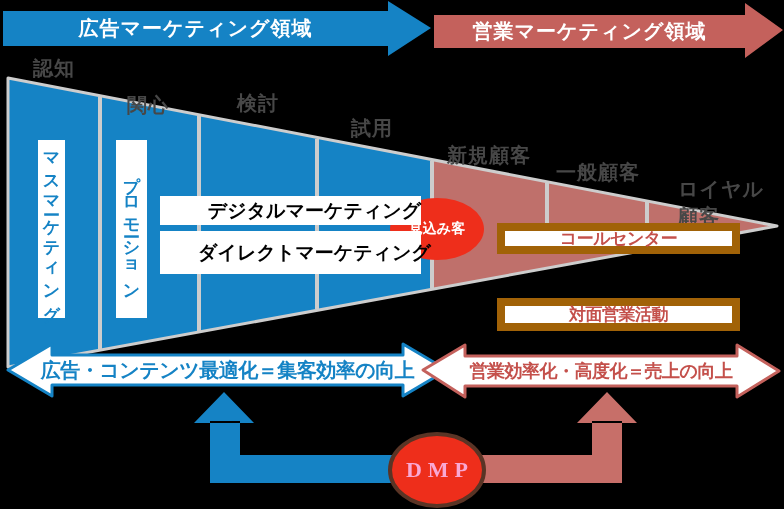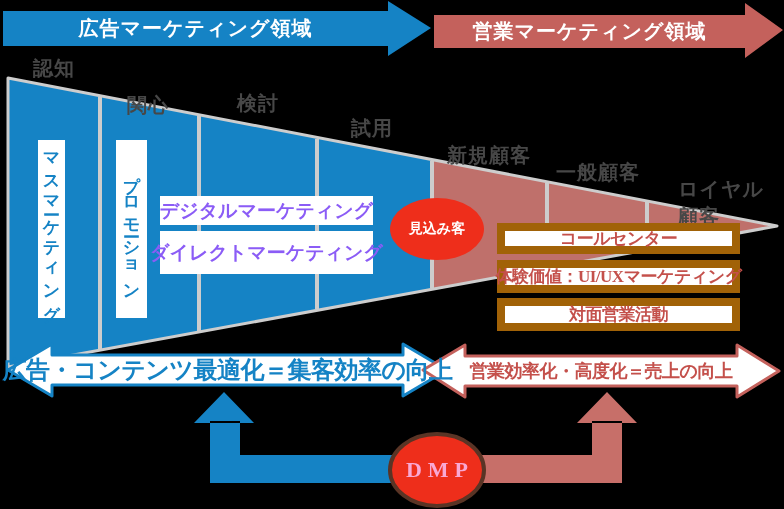--- a/index.html
+++ b/index.html
@@ -11,29 +11,29 @@
   svg.layer{position:absolute;left:0;top:0;}
   .txt{display:flex;align-items:center;justify-content:center;white-space:nowrap;}
   .banner-text{color:#fff;font-weight:bold;font-size:20px;letter-spacing:1px;}
   .stage-label{color:#474747;font-weight:600;font-size:20px;letter-spacing:1px;}
   .vbox{
     background:#fff;color:#1583c5;font-weight:bold;font-size:17px;
     writing-mode:vertical-rl;text-orientation:upright;
     display:flex;align-items:center;justify-content:center;letter-spacing:2px;
   }
   .bluebox{
-    background:#fff;color:#8b5cf6;font-weight:bold;font-size:19px;
+    background:#fff;color:#000000;font-weight:bold;font-size:19px;padding-left:48px;
   }
   .redbox{
     background:#fff;color:#c4504b;font-weight:bold;font-size:17px;
     border:8px solid #a16207;box-sizing:border-box;letter-spacing:-0.5px;
   }
   .oval-text{color:#fff;font-weight:bold;font-size:14px;}
   .dmp-text{color:#f9a8d4;font-weight:bold;font-size:22px;letter-spacing:6px;text-indent:6px;}
-  .arrow-text-blue{color:#1583c5;font-weight:bold;font-size:24px;letter-spacing:-0.5px;}
+  .arrow-text-blue{color:#1583c5;font-weight:bold;font-size:20px;letter-spacing:-0.5px;}
   .arrow-text-red{color:#c4504b;font-weight:bold;font-size:18px;letter-spacing:-0.5px;}
 </style>
 </head>
 <body>
 
 <div class="stage">
 
   <svg class="layer" width="784" height="509" viewBox="0 0 784 509">
 
     <polygon points="3,11 388,11 388,1 431,28 388,56 388,46 3,46" fill="#1583c5"></polygon>
@@ -73,21 +73,20 @@
 
   <div class="abs vbox" style="left:38px;top:140px;width:27px;height:178px;">マスマーケティング</div>
   <div class="abs vbox" style="left:116px;top:140px;width:31px;height:178px;">プロモーション</div>
 
   <div class="abs txt bluebox" style="left:160px;top:196px;width:213px;height:29px;">デジタルマーケティング</div>
   <div class="abs txt bluebox" style="left:160px;top:231px;width:213px;height:43px;">ダイレクトマーケティング</div>
 
   <div class="abs txt oval-text" style="left:390px;top:212px;width:94px;height:34px;">見込み客</div>
 
   <div class="abs txt redbox" style="left:497px;top:223px;width:243px;height:31px;">コールセンター</div>
-  <div class="abs txt redbox" style="left:497px;top:260px;width:243px;height:33px;">体験価値：UI/UXマーケティング</div>
   <div class="abs txt redbox" style="left:497px;top:298px;width:243px;height:33px;">対面営業活動</div>
 
   <div class="abs txt arrow-text-blue" style="left:55px;top:352px;width:345px;height:36px;">広告・コンテンツ最適化＝集客効率の向上</div>
   <div class="abs txt arrow-text-red" style="left:467px;top:353px;width:268px;height:36px;">営業効率化・高度化＝売上の向上</div>
 
   <div class="abs txt dmp-text" style="left:390px;top:452px;width:94px;height:36px;">DMP</div>
 
 </div>
 
 </body></html>

